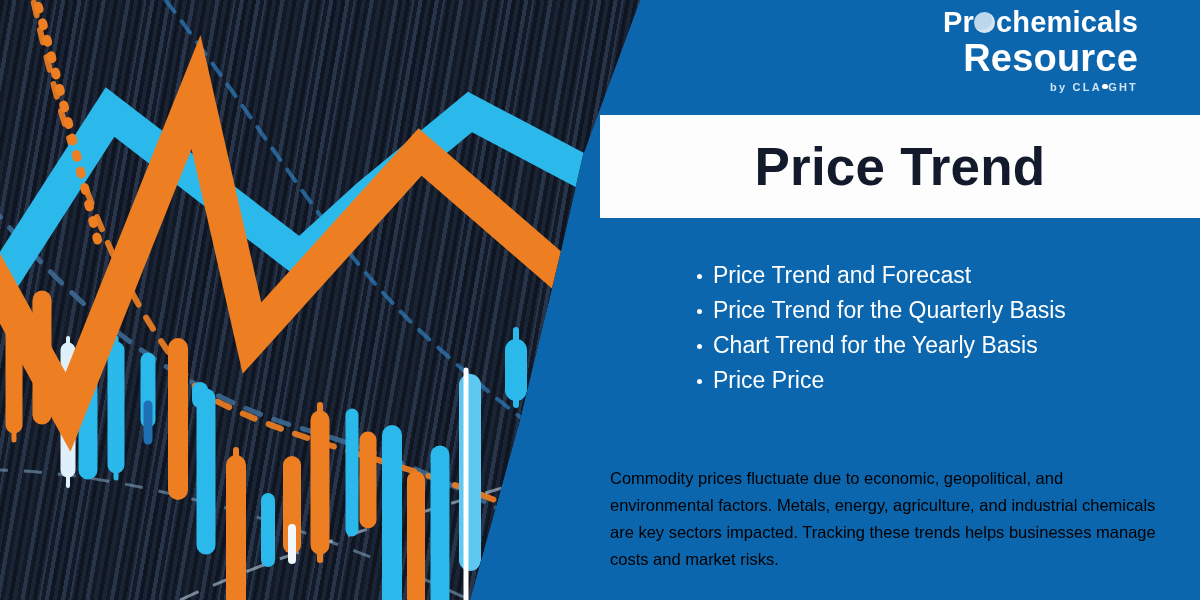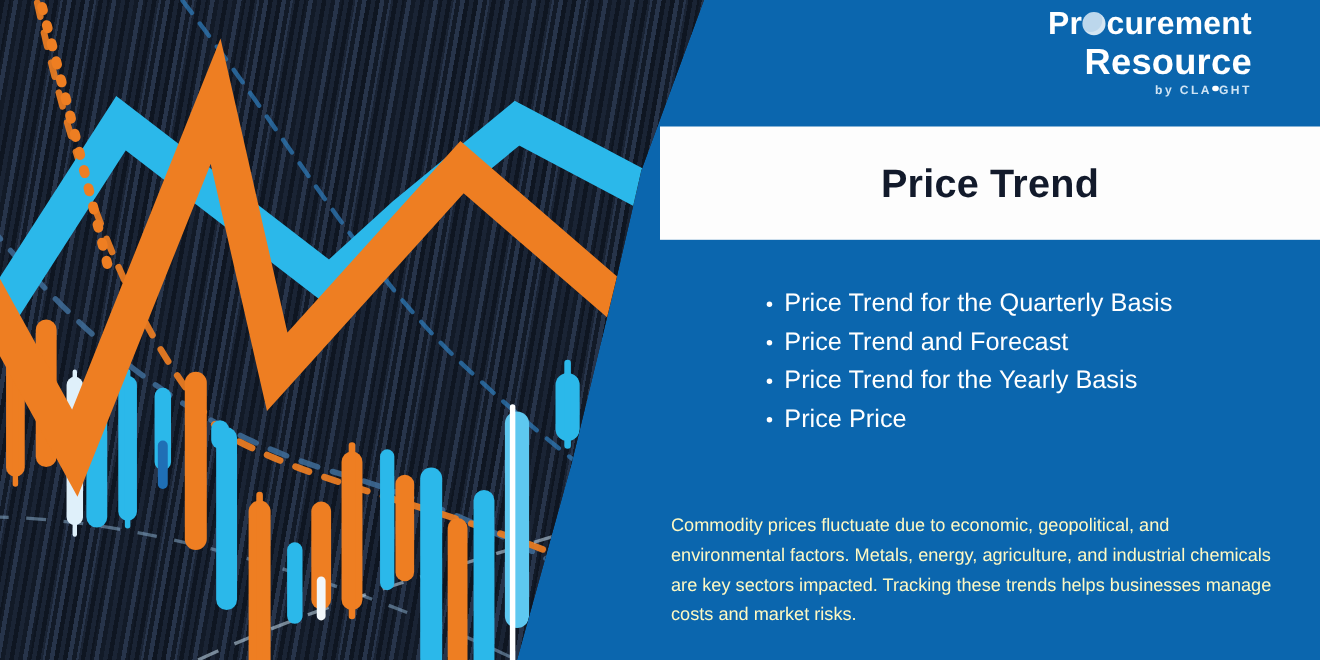--- a/index.html
+++ b/index.html
@@ -36,59 +36,59 @@
        rgba(10,16,26,.45) 10px, rgba(10,16,26,.45) 22px);
   }
   .gsvg{position:absolute;left:0;top:0;width:700px;height:600px;}
 
   
   .logo{
     position:absolute;right:62px;top:8px;width:230px;text-align:right;
     color:#ffffff;line-height:1;
   }
   .logo .l1{font-size:29px;font-weight:700;letter-spacing:.2px;white-space:nowrap;}
-  .logo .l2{font-size:33px;font-weight:700;letter-spacing:.2px;margin-top:2px;white-space:nowrap;}
+  .logo .l2{font-size:38px;font-weight:700;letter-spacing:.2px;margin-top:2px;white-space:nowrap;}
   .logo .l3{
     font-size:11px;font-weight:700;letter-spacing:2.2px;margin-top:5px;
     color:#cfe4f4;white-space:nowrap;
   }
   .logo .odot{
     display:inline-block;width:.72em;height:.72em;border-radius:50%;
     background:#bcd7ec;vertical-align:-1px;margin:0 .02em;
     box-shadow:inset -3px -3px 0 rgba(255,255,255,.35);
   }
   .logo .idot{
     display:inline-block;width:.5em;height:.5em;border-radius:50%;
     background:#ffffff;vertical-align:2px;margin:0 .04em;
   }
 
   .titleband{
     position:absolute;left:600px;top:115px;width:600px;height:103px;
     background:#fdfdfd;display:flex;align-items:center;justify-content:center;
   }
   .titleband h1{
-    margin:0;font-size:36px;font-weight:700;color:#121a2b;letter-spacing:.2px;
+    margin:0;font-size:53px;font-weight:700;color:#121a2b;letter-spacing:.2px;
   }
 
   .bullets{
     position:absolute;left:697px;top:258px;width:470px;
     list-style:none;margin:0;padding:0;
   }
   .bullets li{
     position:relative;color:#ffffff;font-size:23px;line-height:35px;
     padding-left:16px;white-space:nowrap;
   }
   .bullets li::before{
     content:"";position:absolute;left:0;top:16px;
     width:5px;height:5px;border-radius:50%;background:#ffffff;
   }
 
   .para{
     position:absolute;left:610px;top:448px;width:552px;
-    color:#fef9c3;font-size:16.5px;line-height:27px;
+    color:#000000;font-size:16.5px;line-height:27px;
   }
 </style>
 </head>
 <body>
 
 <div class="poster">
 
   <div class="graphic">
     <div class="stripes"></div>
     <div class="stripes2"></div>
@@ -138,31 +138,31 @@
 
       <polyline points="-30,330 110,112 300,258 368,196 470,112 610,186 700,215" fill="none" stroke="#2bb8ea" stroke-width="34" stroke-linejoin="miter" stroke-linecap="butt"></polyline>
 
       <polyline points="-35,225 68,412 196,92 252,338 420,152 582,292 640,620" fill="none" stroke="#ee7e22" stroke-width="34" stroke-linejoin="miter" stroke-linecap="butt"></polyline>
 
       <path d="M 34 -10 C 55 70 78 160 100 250" fill="none" stroke="#ee7e22" stroke-width="9" stroke-dasharray="3 14" stroke-linecap="round"></path>
     </svg>
   </div>
 
   <div class="logo">
-    <div class="l1"><span>Pr</span><span class="odot"></span><span>curement</span></div>
+    <div class="l1"><span>Pr</span><span class="odot"></span><span>chemicals</span></div>
     <div class="l2">Resource</div>
     <div class="l3"><span>by CLA</span><span class="idot"></span><span>GHT</span></div>
   </div>
 
   <div class="titleband">
     <h1>Price Trend</h1>
   </div>
 
   <ul class="bullets">
+    <li>Price Trend and Forecast</li>
     <li>Price Trend for the Quarterly Basis</li>
-    <li>Price Trend and Forecast</li>
-    <li>Price Trend for the Yearly Basis</li>
+    <li>Chart Trend for the Yearly Basis</li>
     <li>Price Price</li>
   </ul>
 
   <p class="para">Commodity prices fluctuate due to economic, geopolitical, and environmental factors. Metals, energy, agriculture, and industrial chemicals are key sectors impacted. Tracking these trends helps businesses manage costs and market risks.</p>
 
 </div>
 
 </body></html>

